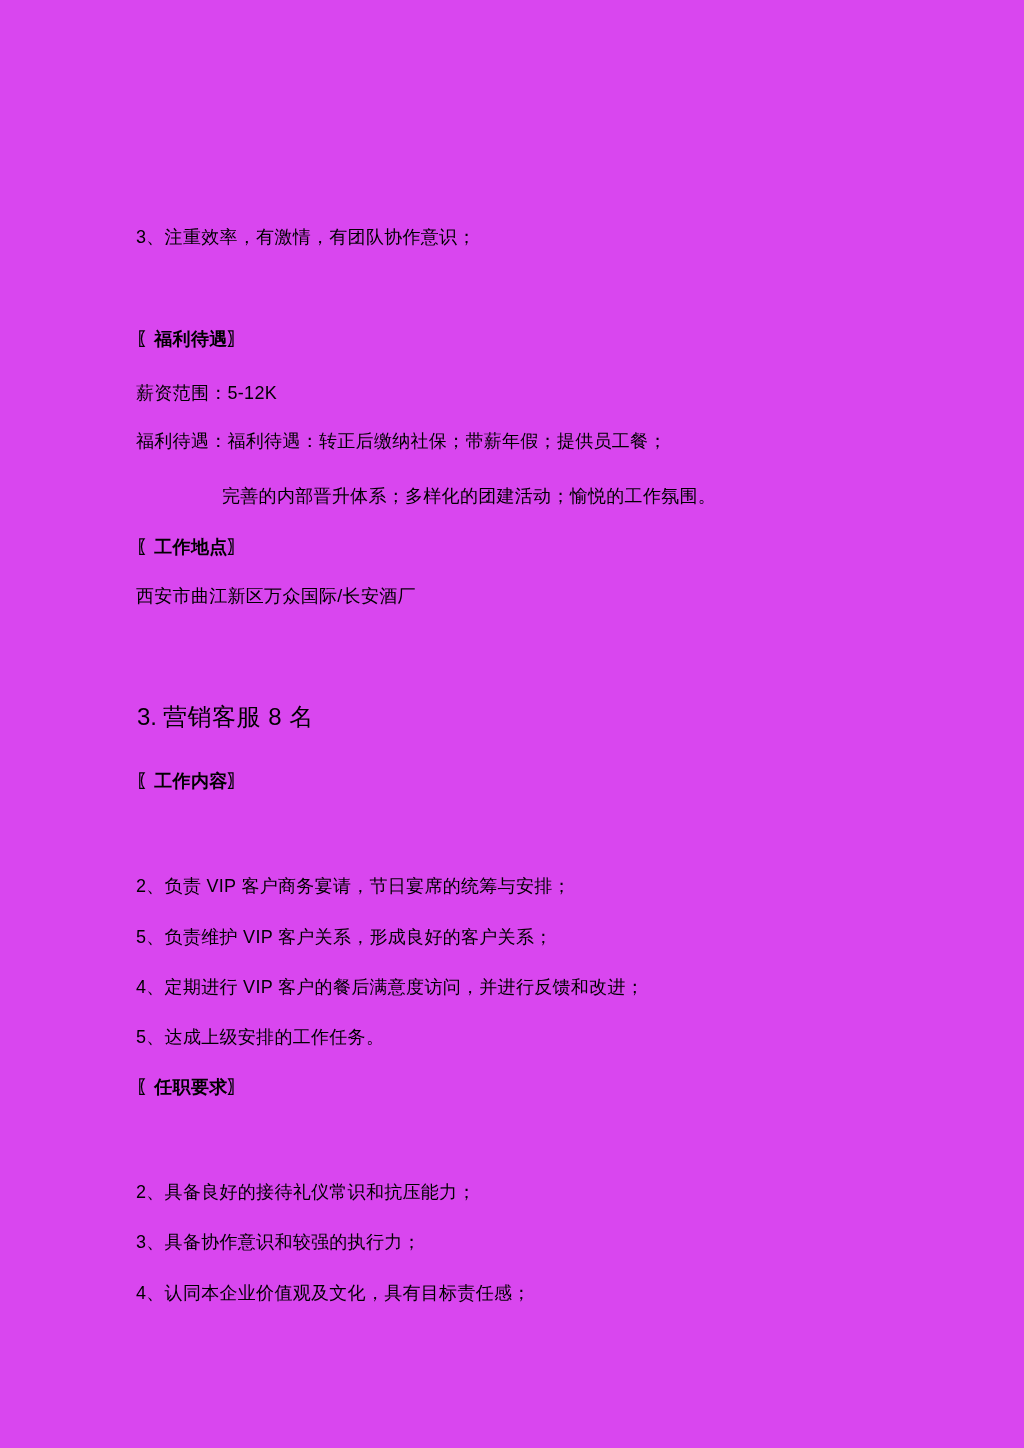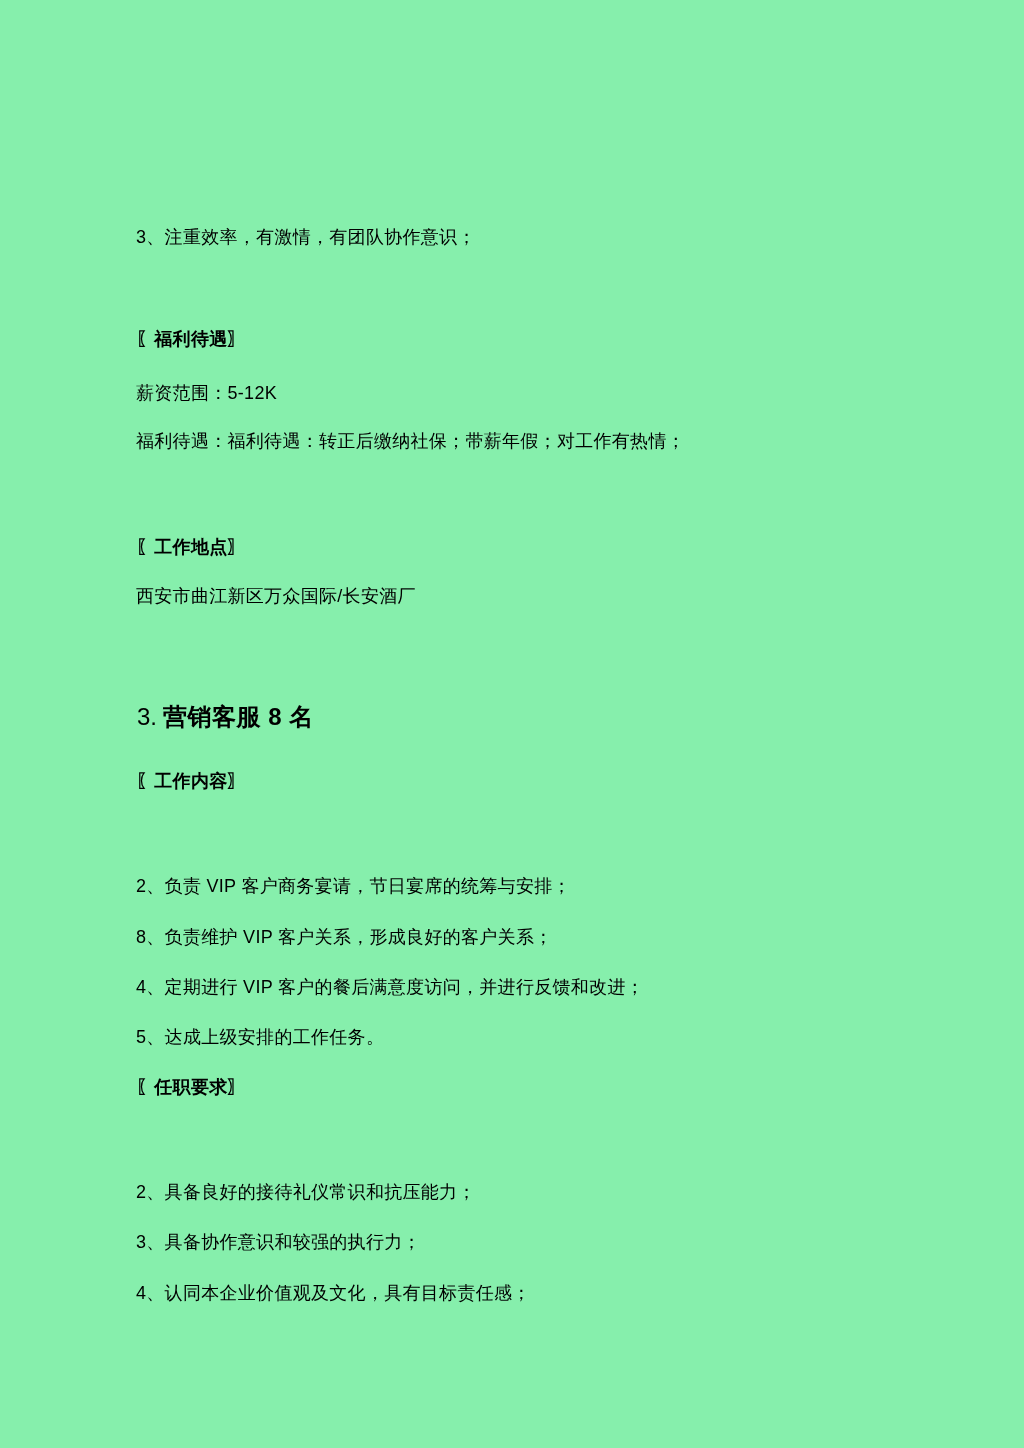--- a/index.html
+++ b/index.html
@@ -4,21 +4,21 @@
 <style>
   html, body {
     margin: 0;
     padding: 0;
     background: #ffffff;
   }
   .page {
     position: relative;
     width: 1024px;
     height: 1448px;
-    background: #86efac;
+    background: #d946ef;
     color: #000000;
     font-family: "Liberation Sans", "DejaVu Sans", sans-serif;
     overflow: hidden;
   }
   .line {
     position: absolute;
     left: 136px;
     margin: 0;
     font-size: 18px;
     line-height: 26px;
@@ -40,53 +40,54 @@
     font-size: 24px;
     line-height: 32px;
     white-space: nowrap;
     font-weight: normal;
   }
   .heading .h-num {
     font-weight: normal;
     margin-right: 6px;
   }
   .heading .h-title {
-    font-weight: bold;
+    font-weight: normal;
     letter-spacing: 0.5px;
   }
 </style>
 </head>
 <body>
 
 <div class="page">
 
   <p class="line" style="top:224px">3、注重效率，有激情，有团队协作意识；</p>
 
 
   <p class="line hdr" style="top:326px">〖福利待遇〗</p>
 
   <p class="line" style="top:380px">薪资范围：5-12K</p>
 
-  <p class="line" style="top:428px">福利待遇：福利待遇：转正后缴纳社保；带薪年假；对工作有热情；</p>
+  <p class="line" style="top:428px">福利待遇：福利待遇：转正后缴纳社保；带薪年假；提供员工餐；</p>
 
+  <p class="line indent" style="top:483px">完善的内部晋升体系；多样化的团建活动；愉悦的工作氛围。</p>
 
   <p class="line hdr" style="top:534px">〖工作地点〗</p>
 
   <p class="line" style="top:583px">西安市曲江新区万众国际/长安酒厂</p>
 
   <h2 class="heading">
     <span class="h-num">3.</span><span class="h-title">营销客服 8 名</span>
   </h2>
 
   <p class="line hdr" style="top:768px">〖工作内容〗</p>
 
 
   <p class="line" style="top:873px">2、负责 VIP 客户商务宴请，节日宴席的统筹与安排；</p>
 
-  <p class="line" style="top:924px">8、负责维护 VIP 客户关系，形成良好的客户关系；</p>
+  <p class="line" style="top:924px">5、负责维护 VIP 客户关系，形成良好的客户关系；</p>
 
   <p class="line" style="top:974px">4、定期进行 VIP 客户的餐后满意度访问，并进行反馈和改进；</p>
 
   <p class="line" style="top:1024px">5、达成上级安排的工作任务。</p>
 
   <p class="line hdr" style="top:1074px">〖任职要求〗</p>
 
 
   <p class="line" style="top:1179px">2、具备良好的接待礼仪常识和抗压能力；</p>
 

